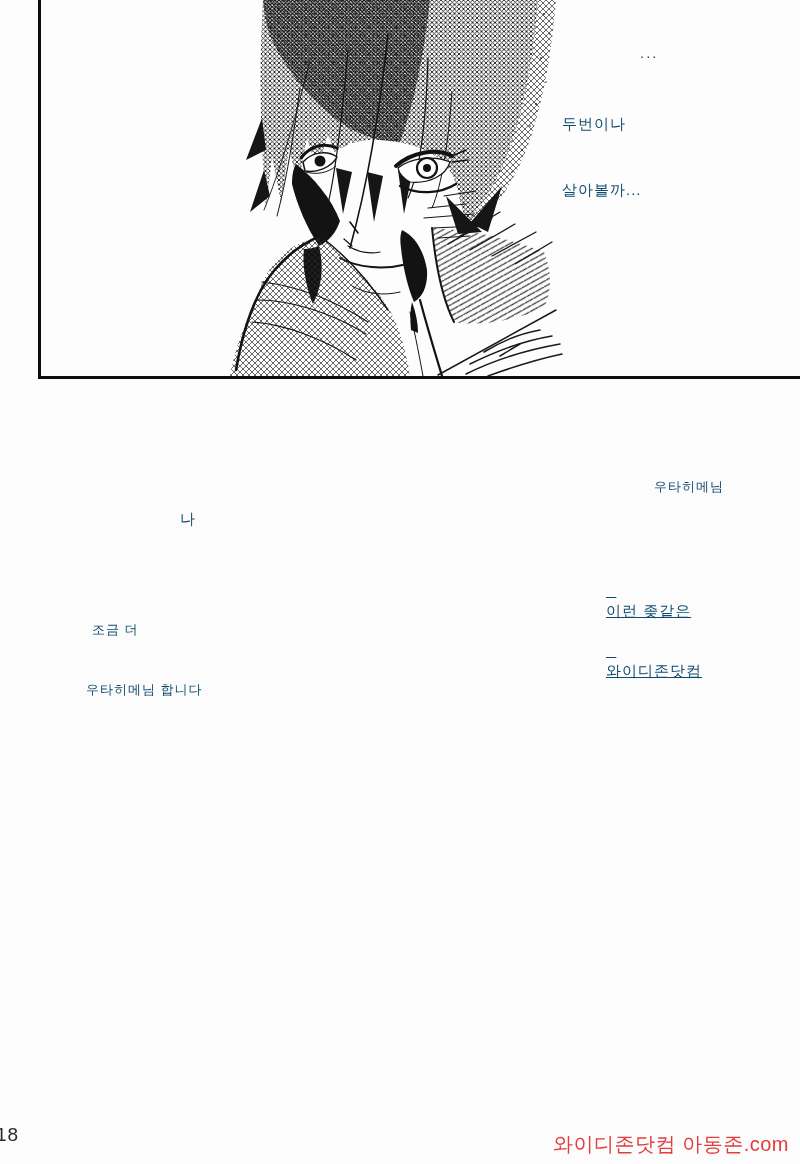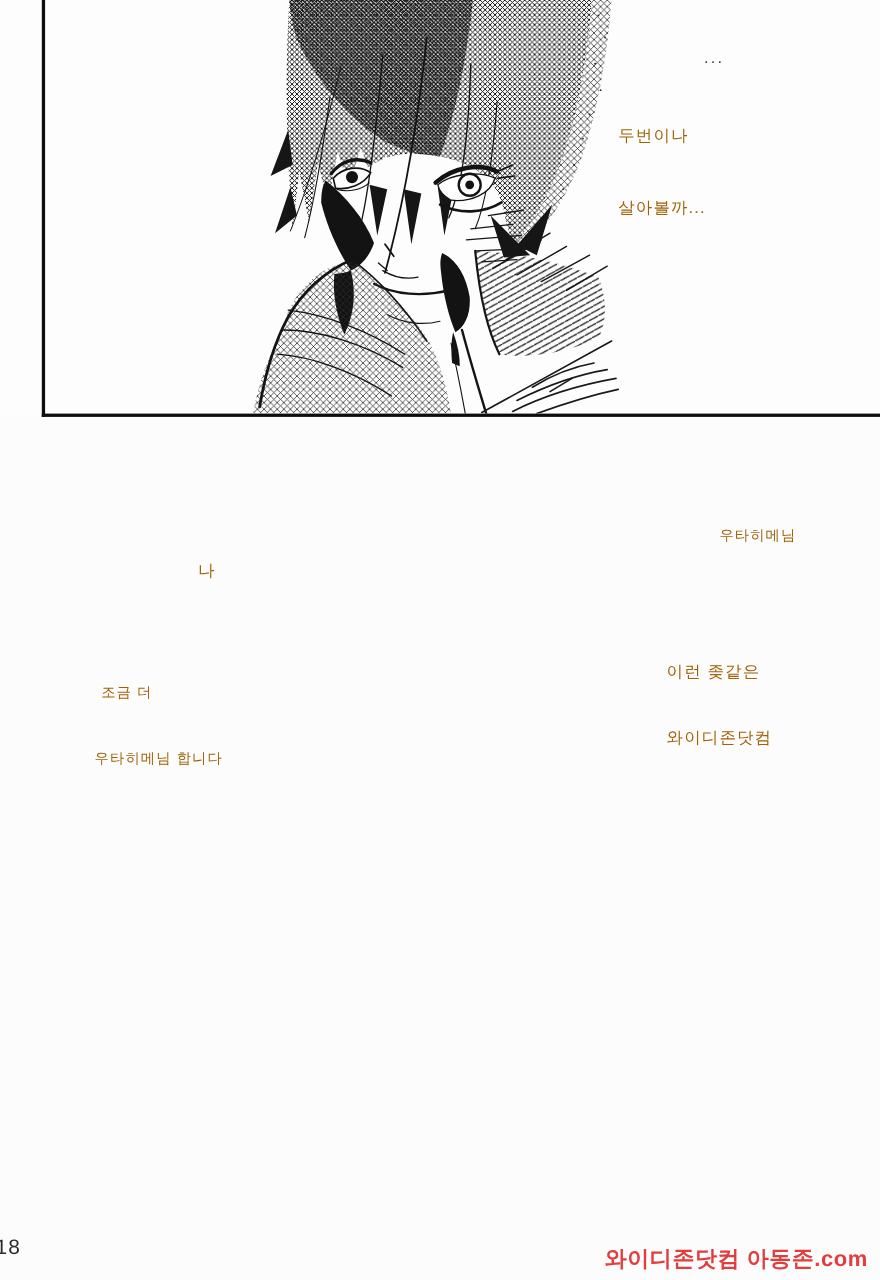--- a/index.html
+++ b/index.html
@@ -8,31 +8,31 @@
     background:#fcfcfc;
     font-family:"Liberation Sans","DejaVu Sans",sans-serif;
     color:#1c1c1c;
   }
   
   .panel{position:absolute;left:0;top:0;width:800px;height:379px;background:#fdfdfd;}
   .panel-border-left{position:absolute;left:38px;top:0;width:3px;height:379px;background:#0d0d0d;}
   .panel-border-bottom{position:absolute;left:38px;top:376px;width:762px;height:3px;background:#0d0d0d;}
   .artwork{position:absolute;left:0;top:0;width:800px;height:376px;}
   
-  .ktext{position:absolute;white-space:pre;color:#a16207;letter-spacing:1px;}
+  .ktext{position:absolute;white-space:pre;color:#0c4a6e;letter-spacing:1px;}
   .dlg-ellipsis{left:640px;top:44px;font-size:15px;letter-spacing:2px;color:#444;}
   .dlg-main{left:562px;top:69px;font-size:15px;line-height:22px;}
   .mono-honorific{left:654px;top:478px;font-size:13px;}
   .mono-subject{left:180px;top:510px;font-size:15px;}
-  .mono-world{left:606px;top:561px;font-size:15px;line-height:20px;}
+  .mono-world{left:606px;top:561px;font-size:15px;line-height:20px;text-decoration:underline;}
   .mono-resolve{left:86px;top:580px;font-size:13px;line-height:20px;}
   .resolve-l1{padding-left:6px;}
   
   .page-number{position:absolute;left:-4px;top:1124px;font-size:19px;color:#2b2b2b;letter-spacing:1px;}
-  .watermark{position:absolute;right:11px;top:1131px;font-size:20px;font-weight:700;color:#e23c3c;letter-spacing:0.5px;}
+  .watermark{position:absolute;right:11px;top:1131px;font-size:20px;font-weight:400;color:#e23c3c;letter-spacing:0.5px;}
 </style>
 </head>
 <body>
 
 <div class="panel">
 
   <svg class="artwork" viewBox="0 0 800 376" aria-hidden="true">
     <defs>
       <pattern id="mesh" width="6" height="6" patternUnits="userSpaceOnUse">
         <path d="M0,6 L6,0 M0,0 L6,6" stroke="#2a2a2a" stroke-width="0.7" fill="none"></path>

